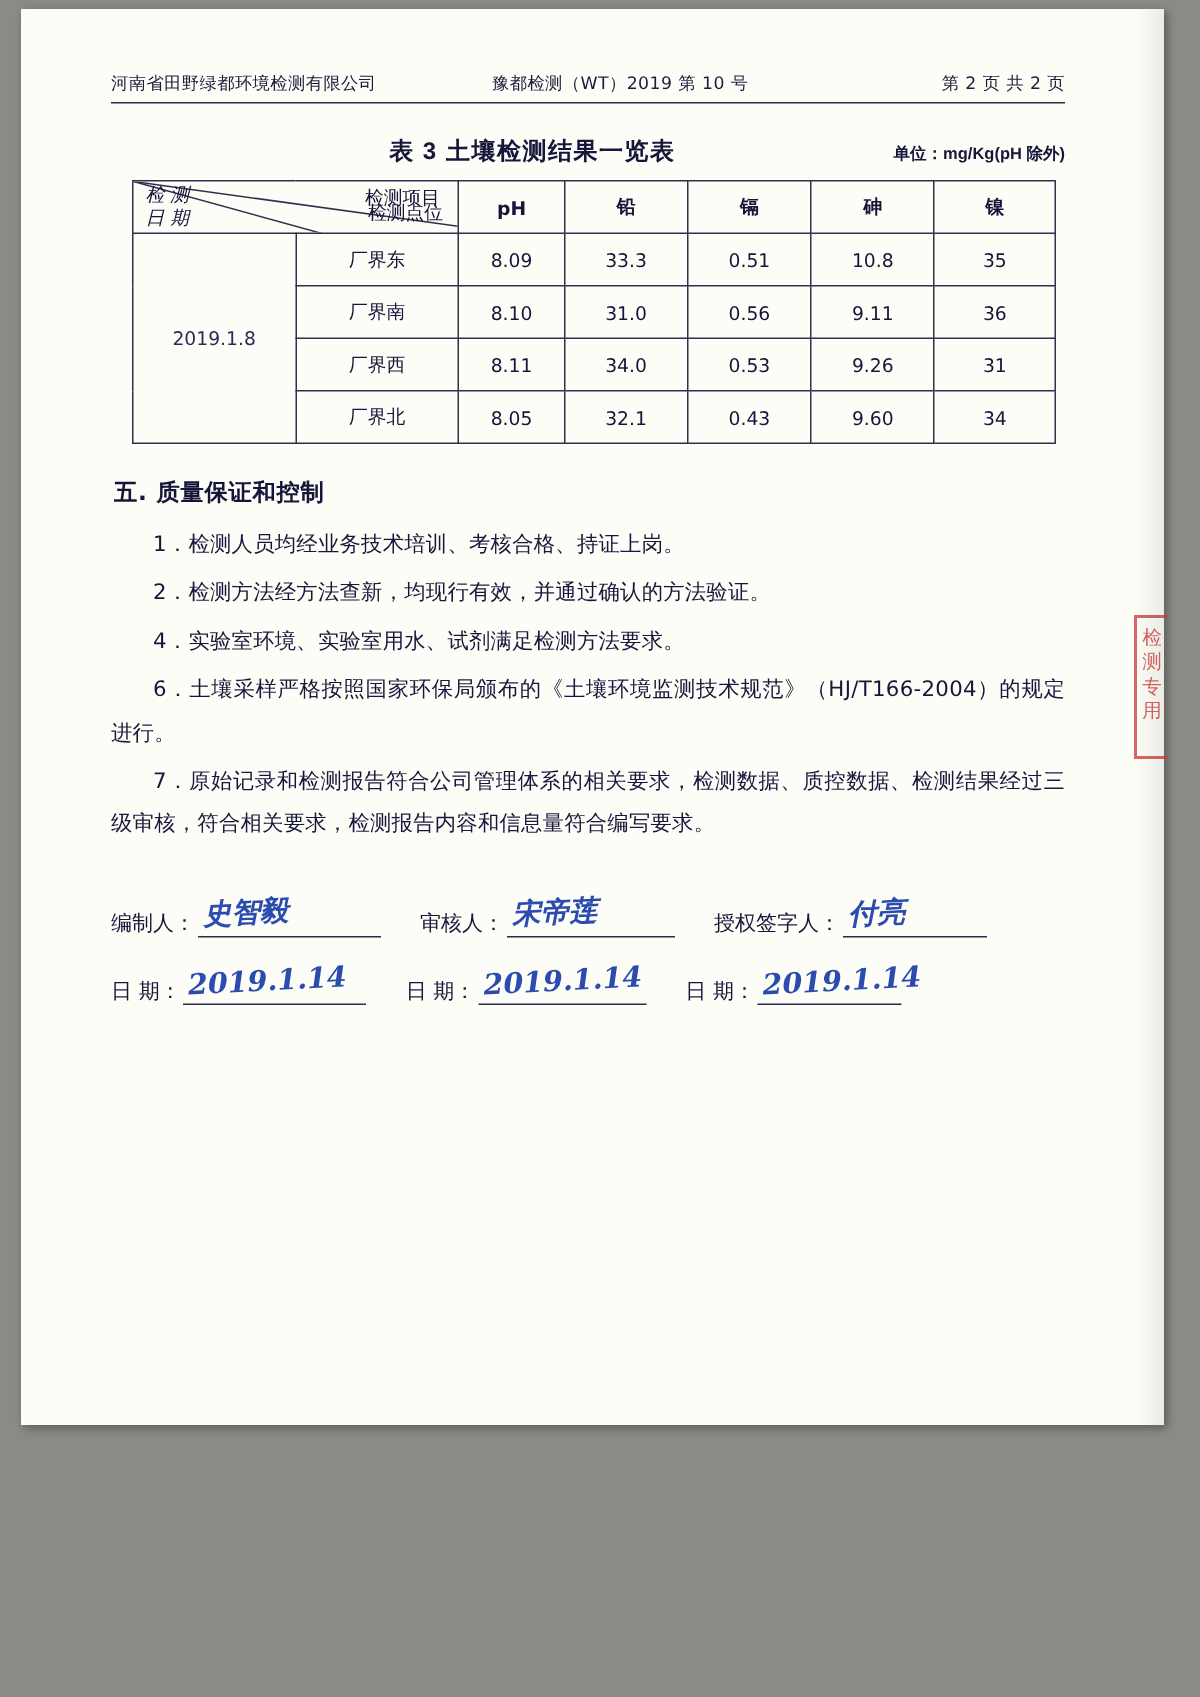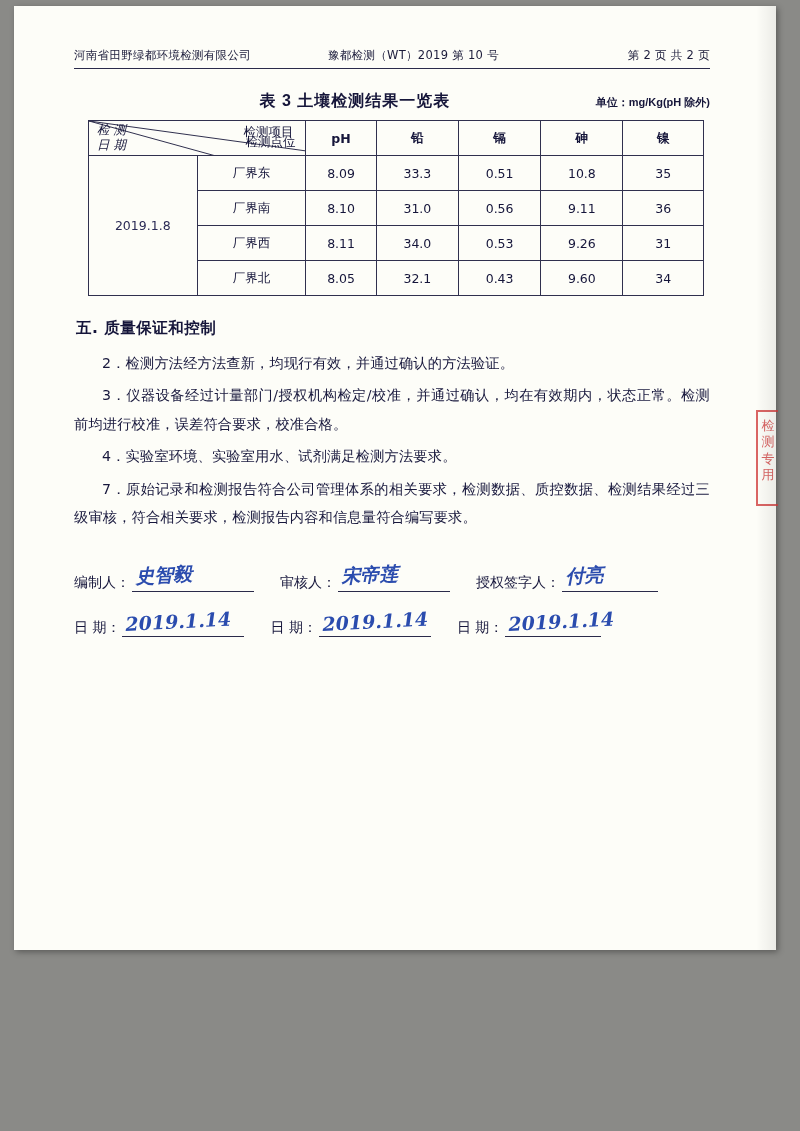--- a/index.html
+++ b/index.html
@@ -298,23 +298,24 @@
             <td>32.1</td>
             <td>0.43</td>
             <td>9.60</td>
             <td>34</td>
           </tr>
         </tbody>
       </table>
 
       <h3 class="sect">五. 质量保证和控制</h3>
 
+      <p class="para indent">1．检测人员均经业务技术培训、考核合格、持证上岗。</p>
       <p class="para indent">2．检测方法经方法查新，均现行有效，并通过确认的方法验证。</p>
-      <p class="para indent">3．仪器设备经过计量部门/授权机构检定/校准，并通过确认，均在有效期内，状态正常。检测前均进行校准，误差符合要求，校准合格。</p>
       <p class="para indent">4．实验室环境、实验室用水、试剂满足检测方法要求。</p>
+      <p class="para indent">6．土壤采样严格按照国家环保局颁布的《土壤环境监测技术规范》（HJ/T166-2004）的规定进行。</p>
       <p class="para indent">7．原始记录和检测报告符合公司管理体系的相关要求，检测数据、质控数据、检测结果经过三级审核，符合相关要求，检测报告内容和信息量符合编写要求。</p>
 
       <div class="sig-block">
         <div class="sig-row">
           <div class="sig-field">
             <span class="sig-label">编制人：</span>
             <span class="sig-line" style="width:122px;">
               <span class="sig-ink">史智毅</span>
             </span>
           </div>

